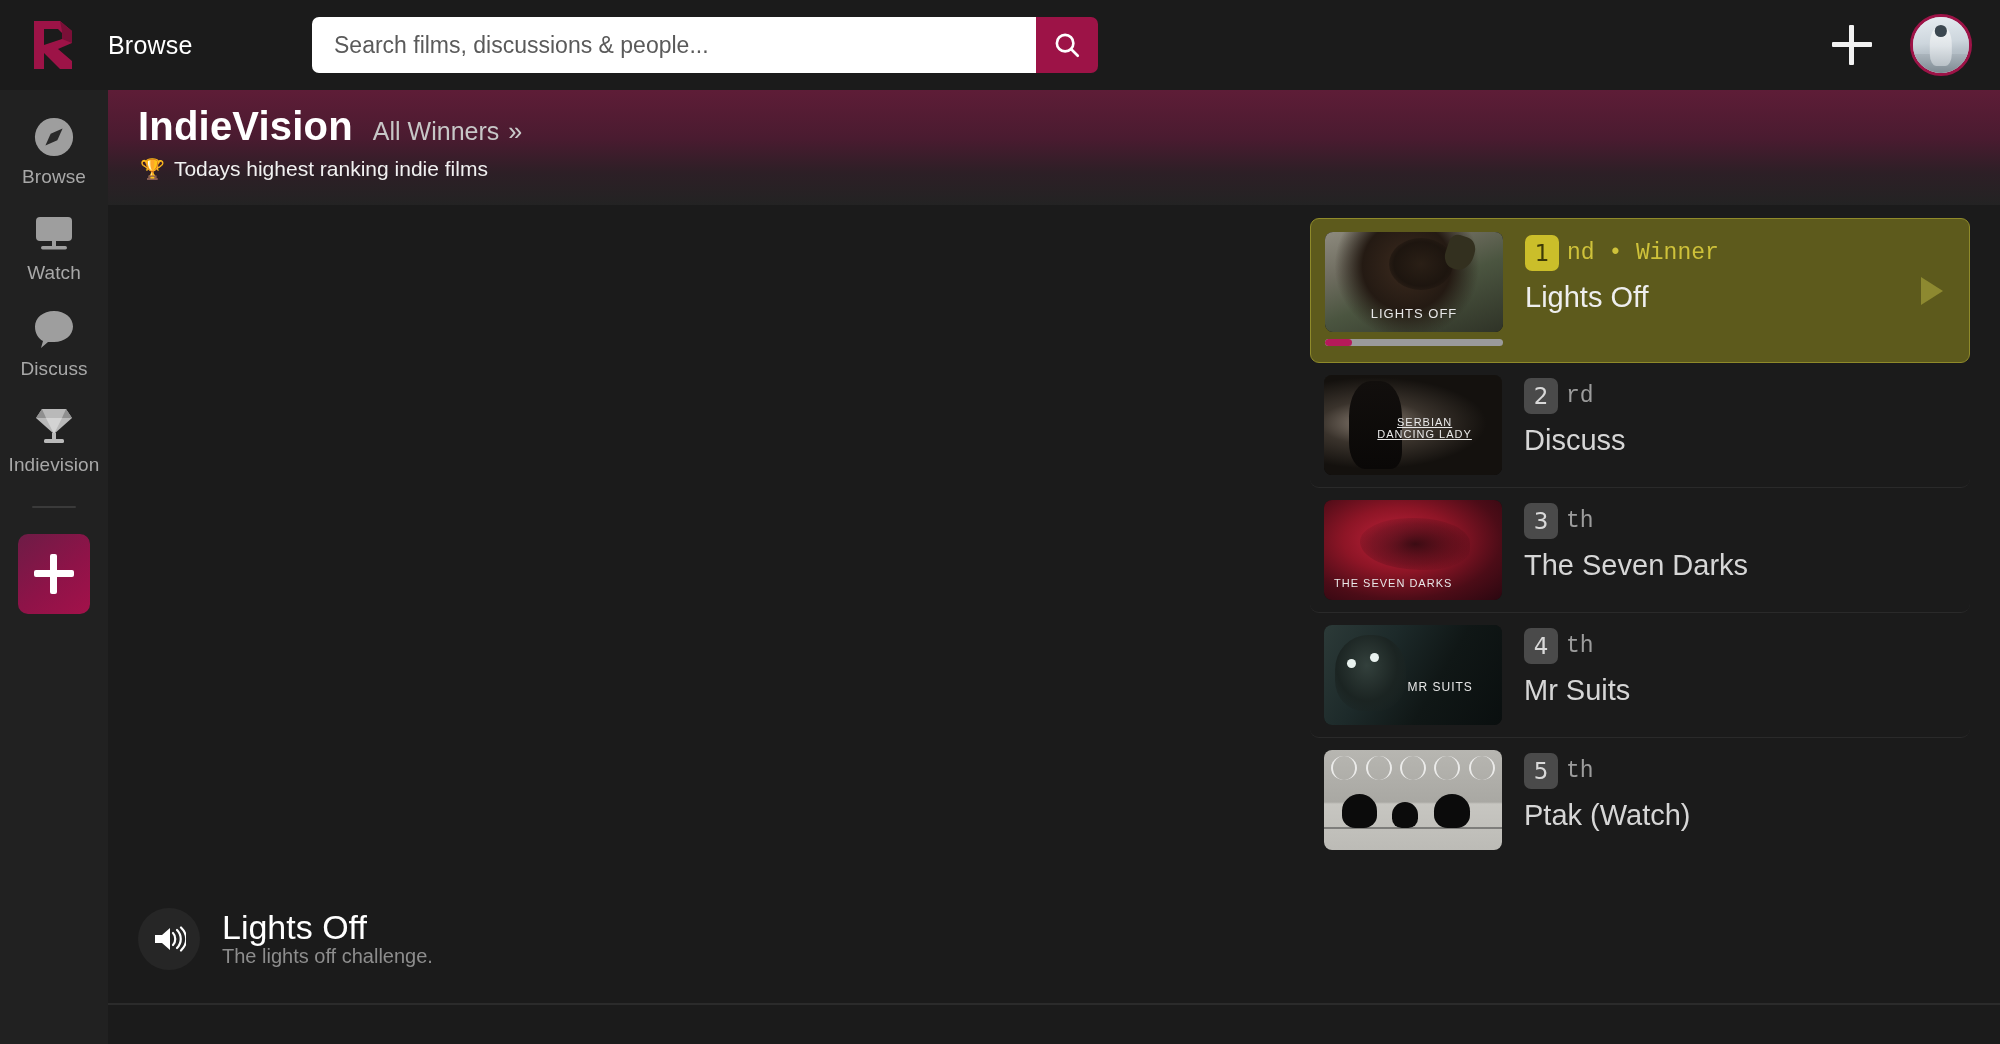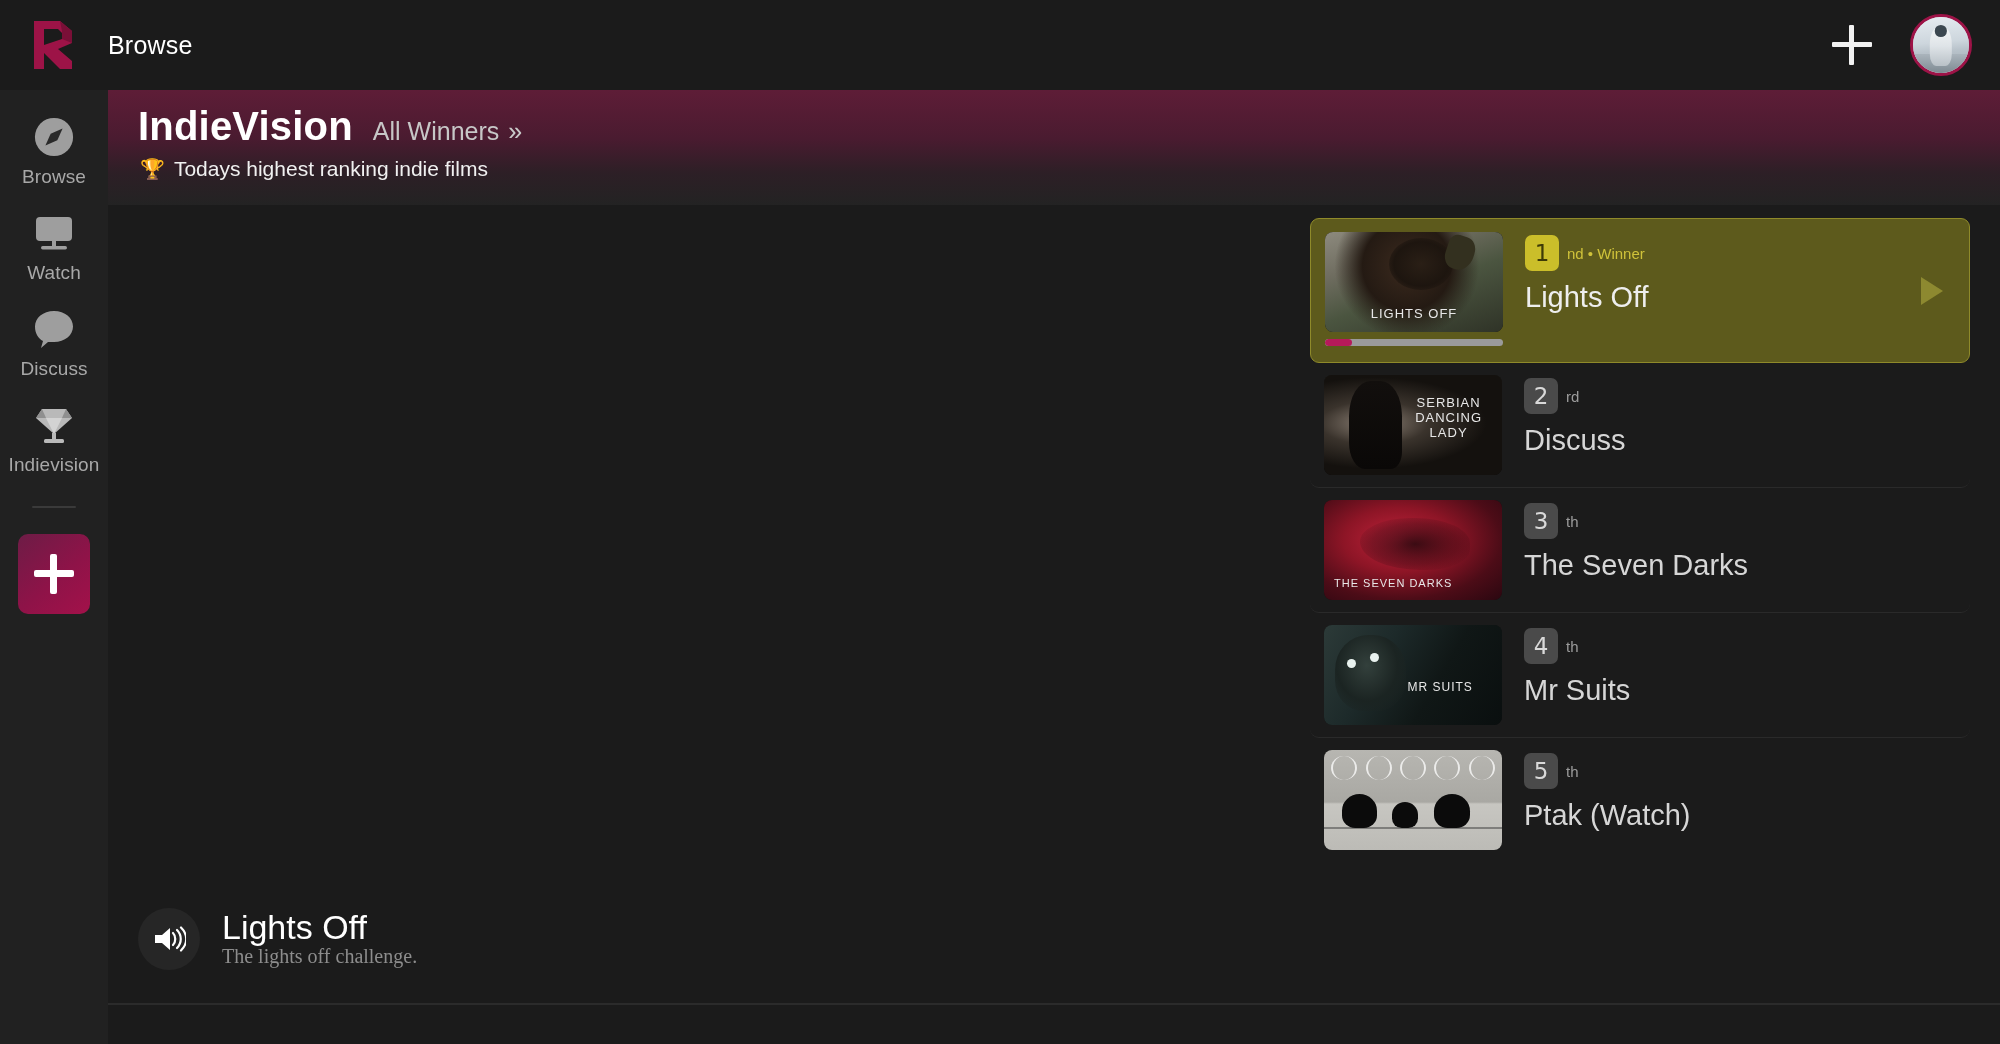--- a/index.html
+++ b/index.html
@@ -170,21 +170,21 @@
 
   .now-playing {
     position: absolute; left: 138px; top: 880px; width: 1145px; height: 118px;
     display: flex; align-items: center; gap: 22px;
   }
   .np-speaker {
     width: 62px; height: 62px; border-radius: 50%; background: #262626;
     display: flex; align-items: center; justify-content: center; cursor: pointer; flex: 0 0 auto;
   }
   .np-title { color: #ffffff; font-size: 34px; line-height: 1.05; }
-  .np-sub { color: #8d8d8d; font-size: 20px; margin-top: 0; font-family: Liberation Serif, serif; }
+  .np-sub { color: #8d8d8d; font-size: 20px; margin-top: 0; }
   .bottom-divider {
     position: absolute; left: 108px; top: 1003px; width: 1892px; height: 2px; background: #2b2b2b;
   }
 
   
   .leaderboard { position: absolute; left: 1310px; top: 218px; width: 660px; }
   .lb-title { color: #d7d7d7; font-size: 36px; margin-bottom: 18px; letter-spacing: .2px; }
   .lb-row {
     display: flex; align-items: flex-start; gap: 22px;
     padding: 12px 14px; border-radius: 9px; cursor: pointer; position: relative;
@@ -206,21 +206,21 @@
   .lb-progress { margin-top: 7px; width: 178px; height: 7px; border-radius: 4px; background: #9a9a9a; overflow: hidden; }
   .lb-progress > i { display: block; height: 100%; background: #b61a5a; border-radius: 4px; }
   .lb-meta { padding-top: 3px; flex: 1; }
   .rank-line { display: flex; align-items: center; gap: 8px; }
   .rank-badge {
     min-width: 34px; height: 36px; border-radius: 7px; background: #4a4a4a;
     color: #d9d9d9; font-size: 23px; display: flex; align-items: center; justify-content: center;
     padding: 0 7px; font-family: "DejaVu Sans", sans-serif;
   }
   .lb-row.active .rank-badge { background: #cbbe2a; color: #3d3a07; }
-  .rank-suffix { color: #9c9c9c; font-size: 15px; }
+  .rank-suffix { color: #9c9c9c; font-size: 23px; font-family: Liberation Mono, monospace; }
   .lb-row.active .rank-suffix { color: #cfc23a; }
   .lb-name { color: #d6d6d6; font-size: 29px; margin-top: 10px; }
   .lb-row.active .lb-name { color: #eeeeee; }
   .play-tri {
     position: absolute; right: 26px; top: 50%; transform: translateY(-50%);
     width: 0; height: 0; border-left: 22px solid #8d8930;
     border-top: 14px solid transparent; border-bottom: 14px solid transparent;
   }
 
   
@@ -272,20 +272,29 @@
   <div class="topbar">
     <div class="logo-wrap">
       <svg class="logo-r" viewBox="0 0 48 52">
         <path d="M4 2 L30 2 L42 12 L42 24 L28 30 L42 42 L42 50 L30 50 L14 34 L14 50 L4 50 Z" fill="#9d1347"></path>
         <path d="M14 10 L28 10 L32 14 L32 20 L14 26 Z" fill="#1b1b1b"></path>
         <path d="M30 2 L42 12 L42 24 L32 20 L32 12 Z" fill="#7a0f37"></path>
       </svg>
     </div>
     <div class="brand-browse">Browse</div>
 
+    <div class="search-wrap">
+      <input class="search-input" type="text" placeholder="Search films, discussions &amp; people..." style="">
+      <button class="search-btn">
+        <svg width="30" height="30" viewBox="0 0 24 24">
+          <circle cx="10.5" cy="10.5" r="6.6" fill="none" stroke="#ffffff" stroke-width="2.1"></circle>
+          <line x1="15.4" y1="15.4" x2="20.6" y2="20.6" stroke="#ffffff" stroke-width="2.1" stroke-linecap="round"></line>
+        </svg>
+      </button>
+    </div>
 
     <div class="topbar-right">
       <div class="plus-icon-top"></div>
       <div class="avatar">
         <div class="sky"></div>
         <div class="ground"></div>
         <div class="suit"></div>
         <div class="helmet"></div>
       </div>
     </div>
@@ -399,21 +408,21 @@
       </div>
       <div class="play-tri"></div>
     </div>
 
     <div class="lb-row">
       <div class="lb-thumb-wrap">
         <div class="lb-thumb">
           <div class="art-serbian">
             <div class="hair"></div>
           </div>
-          <div class="cap" style="right:0; left:auto; width:60%; bottom:34px; font-size:13px;">SERBIAN<br>DANCING LADY</div>
+          <div class="cap" style="right:24px; left:auto; width:60%; bottom:34px; font-size:11px;text-decoration:underline;">SERBIAN<br>DANCING LADY</div>
         </div>
       </div>
       <div class="lb-meta">
         <div class="rank-line">
           <span class="rank-badge">2</span>
           <span class="rank-suffix">rd</span>
         </div>
         <div class="lb-name">Discuss</div>
       </div>
     </div>

